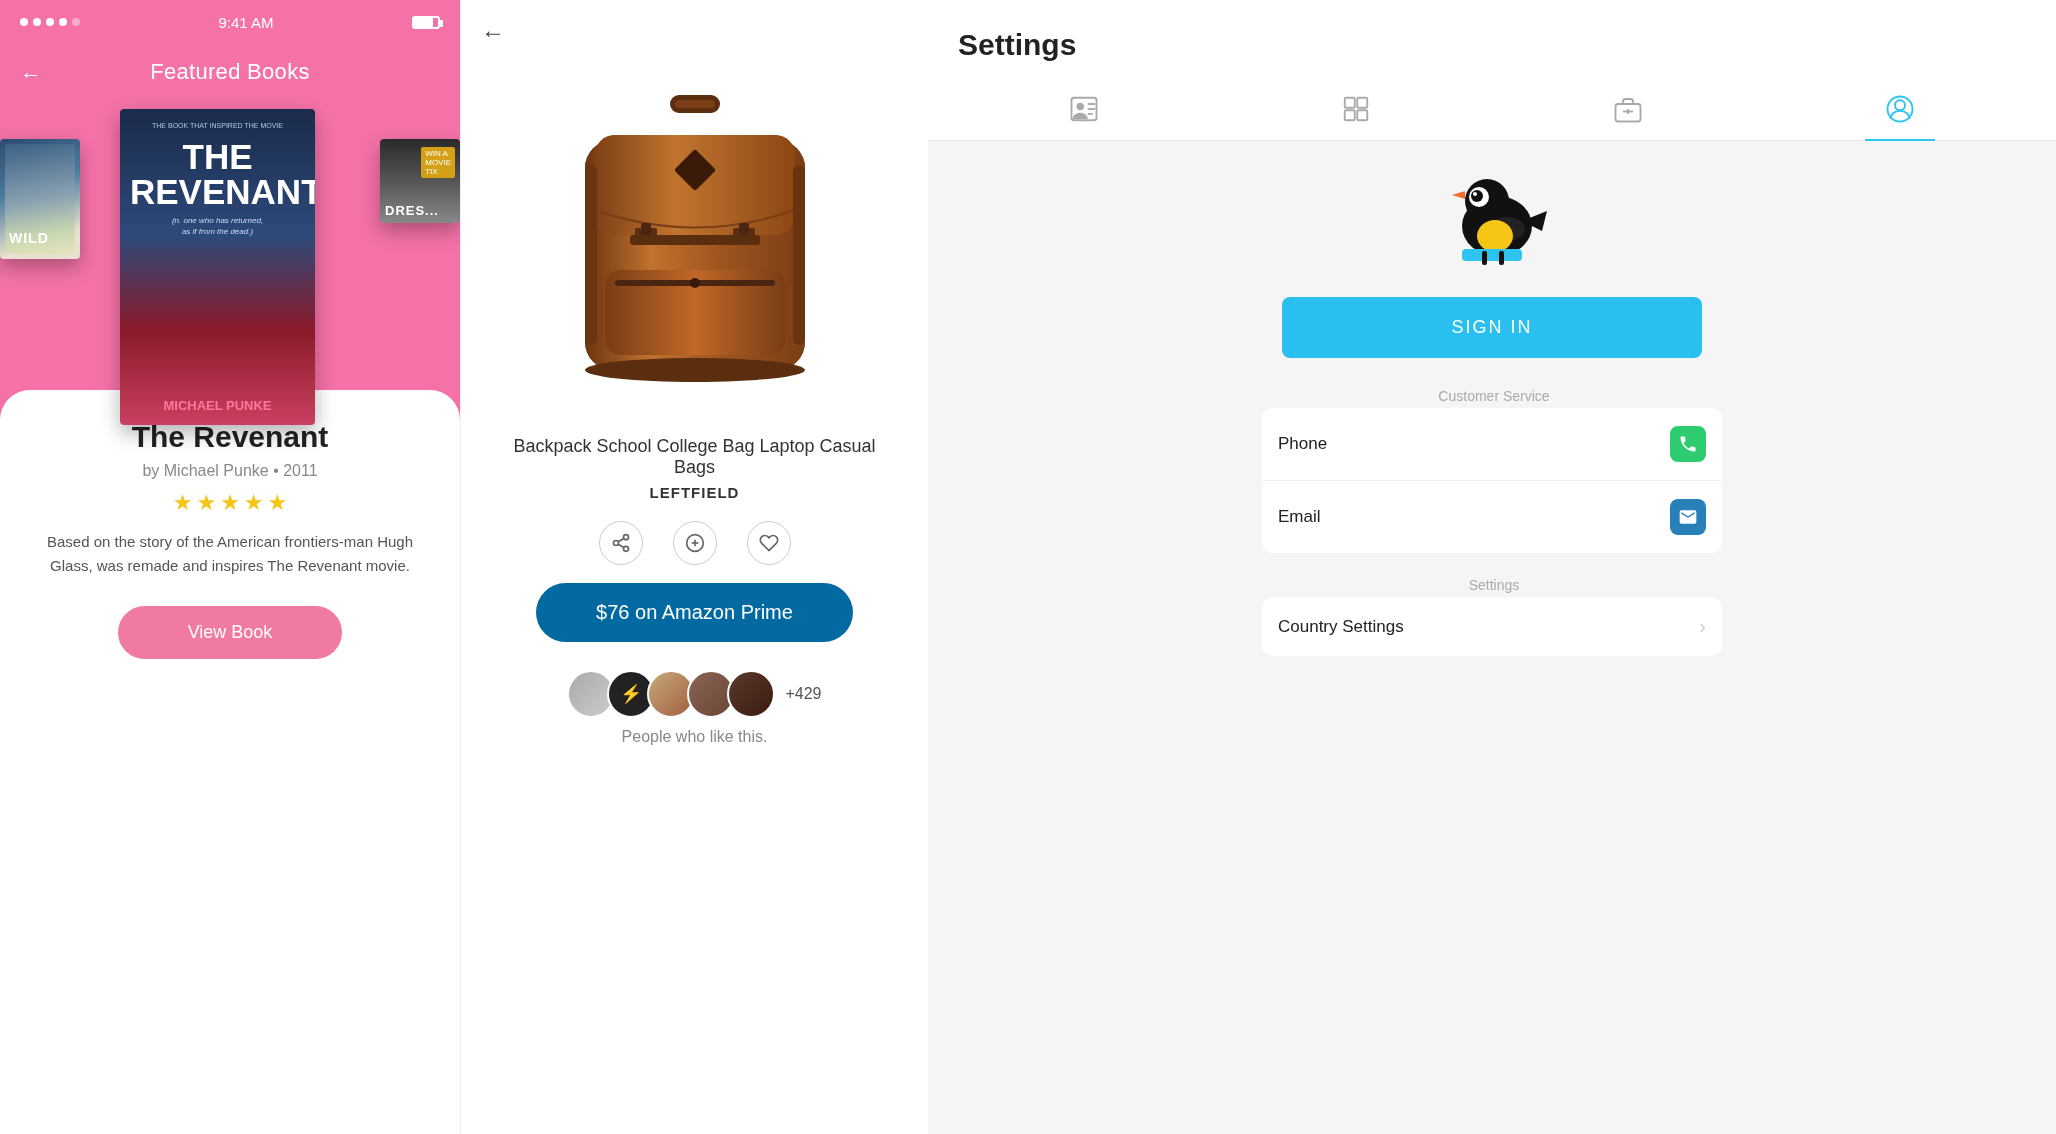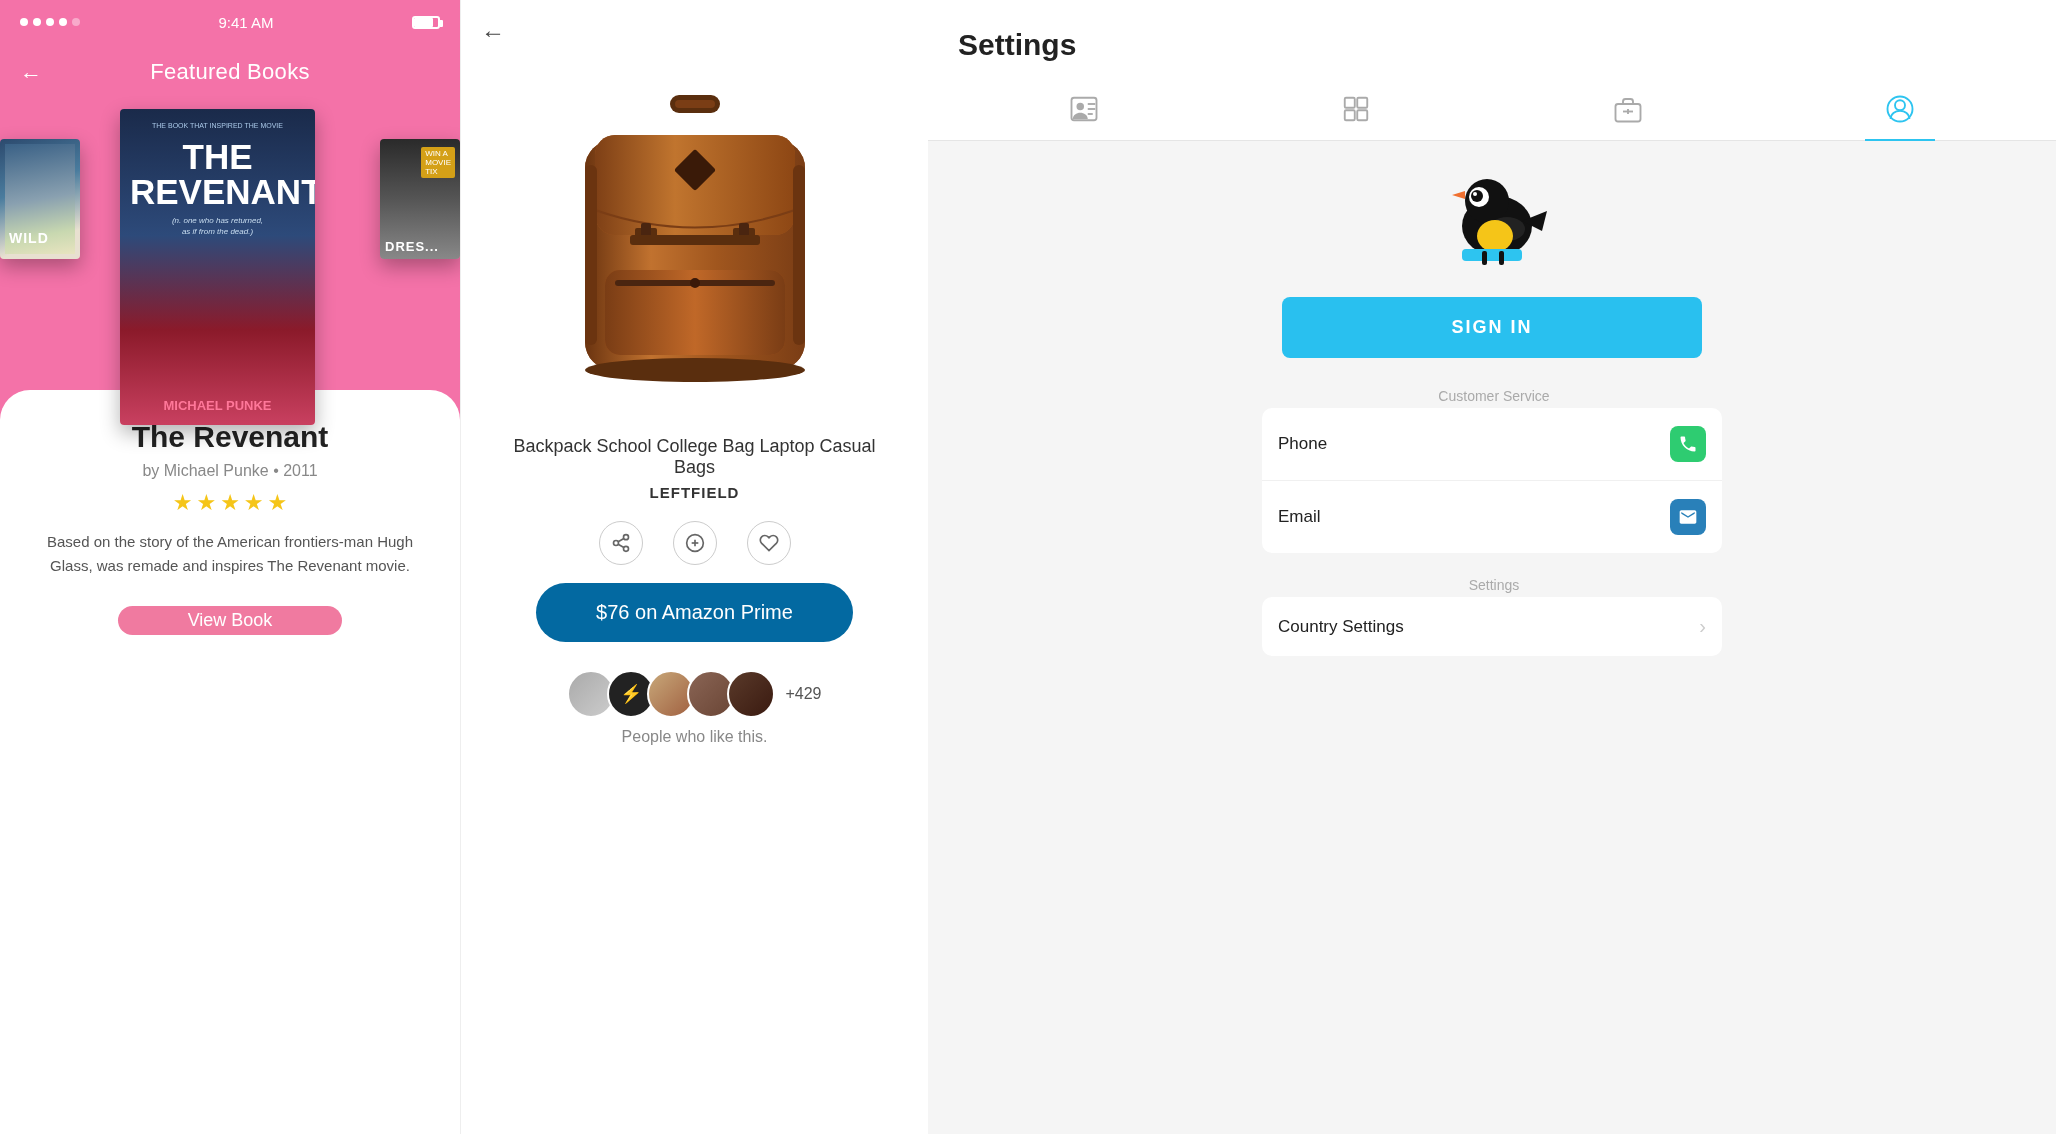--- a/index.html
+++ b/index.html
@@ -89,21 +89,21 @@
     }
     .book-card.center {
       width: 195px;
       height: 316px;
       left: 120px;
       top: 0;
       z-index: 3;
     }
     .book-card.right {
       width: 80px;
-      height: 120px;
+      height: 84px;
       right: 0;
       top: 30px;
       z-index: 1;
     }
     .book-cover-left {
       width: 100%; height: 100%;
       background: linear-gradient(160deg, #2c4a6e 0%, #4a7c9e 40%, #e8e0d0 80%);
       display: flex; align-items: flex-end; padding: 5px;
     }
     .book-cover-center {
@@ -143,21 +143,21 @@
       text-align: center;
       margin-top: 14px;
       line-height: 1.6;
     }
     .view-book-btn {
       margin-top: 28px;
       background: #f07aa0;
       color: white;
       border: none;
       border-radius: 30px;
-      padding: 4px 70px;
+      padding: 16px 70px;
       font-size: 18px;
       cursor: pointer;
       font-weight: 500;
     }
 
     
     .panel-product {
       width: 468px;
       height: 1134px;
       background: white;
@@ -307,21 +307,21 @@
       margin-bottom: 26px;
     }
     .sign-in-btn {
       background: #29c0ef;
       color: white;
       border: none;
       border-radius: 8px;
       padding: 20px 0;
       width: 420px;
       font-size: 18px;
-      font-weight: 700;
+      font-weight: 400;
       letter-spacing: 2px;
       cursor: pointer;
       margin-bottom: 30px;
     }
     .settings-section {
       width: 100%;
       max-width: 460px;
       text-align: center;
     }
     .settings-section-title {

